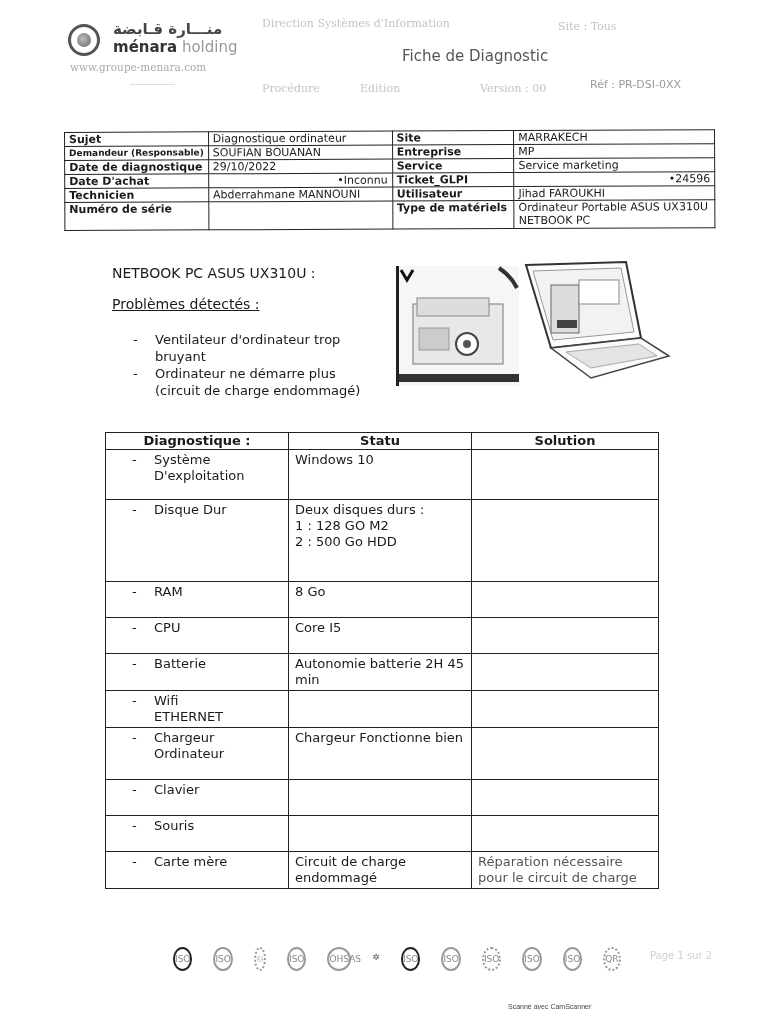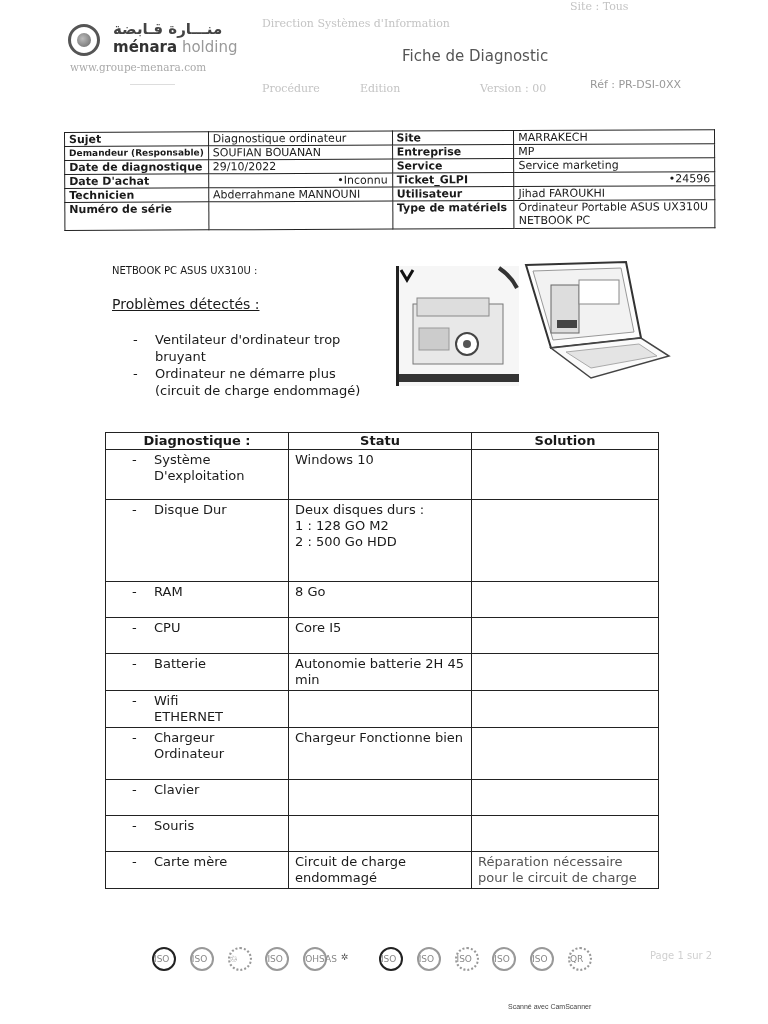--- a/index.html
+++ b/index.html
@@ -39,21 +39,21 @@
     border: 1.4px solid #222; padding: 0 4px; height: 13px; line-height: 13px;
     vertical-align: top; white-space: nowrap;
   }
   .info-table td.lbl { font-weight: bold; }
   .info-table td.small { font-size: 9px; }
   .info-table tr.tall td { height: 27px; }
   .bullet { padding-left: 20px; text-align: right; }
   .bullet::before { content: "•"; display: inline-block; width: 30px; }
 
   
-  .netbook-label { left: 112px; top: 265px; font-size: 10px; }
+  .netbook-label { left: 112px; top: 265px; font-size: 14px; }
   .problems-title { left: 112px; top: 296px; font-size: 14px; text-decoration: underline; }
   .problem-list { left: 133px; top: 331px; width: 240px; font-size: 13px; line-height: 17px; margin: 0; padding: 0; list-style: none; }
   .problem-list li { position: relative; padding-left: 22px; }
   .problem-list li::before { content: "-"; position: absolute; left: 0; }
 
   .photo1 { left: 396px; top: 266px; width: 120px; height: 120px; border-left: 3px solid #222; background: #fafafa; }
   .photo2 { left: 521px; top: 260px; width: 150px; height: 120px; }
 
   
   .diag-table {
@@ -66,36 +66,36 @@
   .diag-table td {
     border: 1.4px solid #222; vertical-align: top; padding: 2px 6px; line-height: 16px;
   }
   .diag-table td.item { position: relative; padding-left: 48px; }
   .diag-table td.item::before { content: "-"; position: absolute; left: 26px; top: 2px; }
   .diag-table td.sol { color: #555; }
   .c1 { width: 183px; } .c2 { width: 183px; } .c3 { width: 187px; }
 
   
   .cert-row { left: 152px; top: 944px; width: 440px; height: 30px; display: flex; justify-content: space-between; align-items: center; }
-  .cert { width: 24px; height: 24px; border-radius: 50%; border: 2px solid #999; box-sizing: border-box; font-size: 9px; line-height: 20px; color: #888; }
+  .cert { width: 24px; height: 24px; border-radius: 50%; border: 2px solid #999; box-sizing: border-box; font-size: 9px; line-height: 20px; color: #888; margin-left: 21px; }
   .cert.dark { border-color: #222; }
   .page-num { left: 650px; top: 950px; font-size: 10px; color: #d0d0d0; }
   .scanner { left: 508px; top: 1003px; font-size: 7px; color: #444; font-family: "Liberation Sans", sans-serif; }
 </style>
 </head>
 <body>
 
 <div class="logo-ring"></div>
 <div class="abs logo-arabic">منـــارة قـابضة</div>
 <div class="abs logo-brand"><b>ménara</b> <span>holding</span></div>
 <div class="abs logo-url">www.groupe-menara.com</div>
 <div class="abs logo-line"></div>
 
 <div class="abs faded" style="left:262px;top:17px;">Direction Systèmes d'Information</div>
-<div class="abs faded" style="left:558px;top:0;margin-left:12px;">Site : Tous</div>
+<div class="abs faded" style="left:558px;top:20px;">Site : Tous</div>
 <div class="abs doc-title">Fiche de Diagnostic</div>
 <div class="abs faded" style="left:262px;top:82px;">Procédure</div>
 <div class="abs faded" style="left:360px;top:82px;">Edition</div>
 <div class="abs faded" style="left:480px;top:82px;">Version : 00</div>
 <div class="abs faded" style="left:590px;top:78px;color:#999;font-family:'DejaVu Sans',sans-serif;">Réf : PR-DSI-0XX</div>
 
 <table class="info-table">
   <colgroup>
       <col style="width:141px">
       <col style="width:187px">

